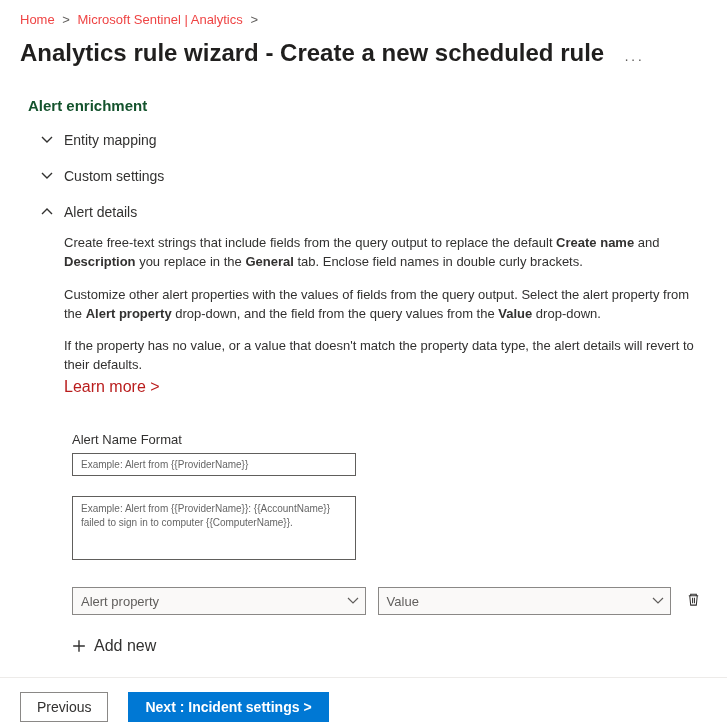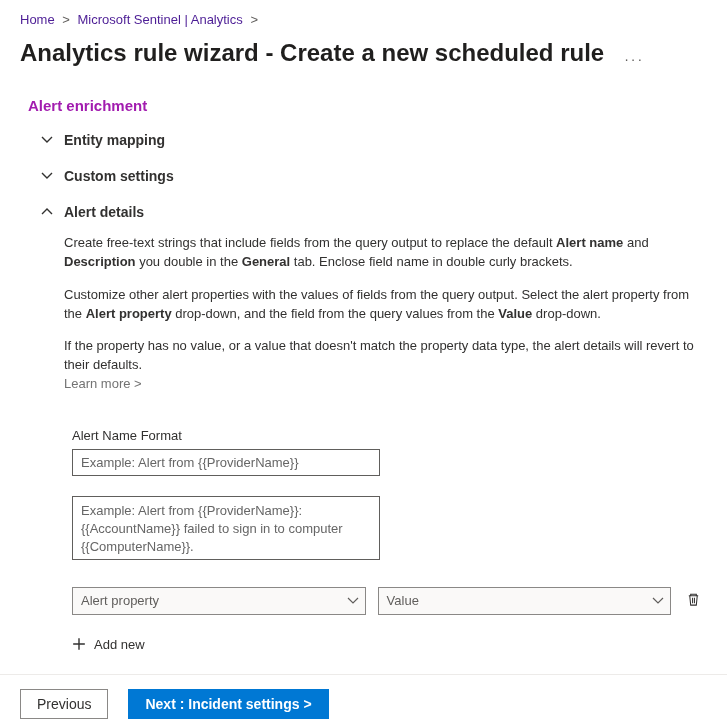--- a/index.html
+++ b/index.html
@@ -7,45 +7,45 @@
       font-family: "Segoe UI", -apple-system, sans-serif;
       font-size: 13px;
       color: #323130;
       background: #fff;
       width: 727px;
     }
     .breadcrumb {
       padding: 12px 20px 8px;
       font-size: 13px;
     }
-    .breadcrumb a { color: #4c1d95; text-decoration: none; margin-top: 24px; }
+    .breadcrumb a { color: #ef4444; text-decoration: none; margin-top: 24px; }
     .breadcrumb .sep { color: #605e5c; margin: 0 4px; }
     .page-title {
       font-size: 24px;
       font-weight: 600;
       padding: 4px 20px 12px;
       color: #201f1e;
       display: flex;
       align-items: flex-end;
     }
     .page-title .more { margin-left: 20px; font-weight: 400; color: #605e5c; letter-spacing: 2px; font-size: 14px; }
 
     .section-title {
       font-size: 15px;
       font-weight: 600;
       padding: 18px 20px 8px 28px;
-      color: #a21caf;
+      color: #14532d;
     }
 
     .accordion-item {
       display: flex;
       align-items: center;
       padding: 10px 20px 10px 40px;
       font-size: 14px;
-      font-weight: 700;
+      font-weight: 400;
       color: #323130;
       cursor: pointer;
     }
     .accordion-item .chev {
       width: 14px;
       height: 14px;
       margin-right: 10px;
       display: inline-flex;
       align-items: center;
       justify-content: center;
@@ -53,28 +53,28 @@
     .chev svg { width: 12px; height: 12px; }
 
     .details-body {
       padding: 4px 24px 10px 64px;
       color: #323130;
       font-size: 13px;
       line-height: 1.45;
     }
     .details-body p { margin-bottom: 14px; }
     .details-body strong { font-weight: 600; }
-    .learn-more { color: #737373; text-decoration: none; font-size: 13px; }
+    .learn-more { color: #b91c1c; text-decoration: none; font-size: 16px; }
 
     .field-block { padding: 10px 12px 4px 72px; }
     .field-label { font-size: 13px; margin-bottom: 6px; color: #323130; }
     .text-input {
-      width: 308px;
+      width: 284px;
       padding: 5px 8px;
-      font-size: 13px;
+      font-size: 10px;
       border: 1px solid #605e5c;
       font-family: inherit;
       color: #323130;
     }
     .text-input::placeholder { color: #666; }
     textarea.text-input { height: 64px; resize: none; line-height: 1.4; }
 
     .prop-row {
       display: flex;
       align-items: center;
@@ -110,21 +110,21 @@
       align-items: center;
       justify-content: center;
       cursor: pointer;
       color: #323130;
     }
 
     .add-new {
       display: flex;
       align-items: center;
       padding: 14px 24px 22px 72px;
-      font-size: 13px;
+      font-size: 16px;
       color: #323130;
       cursor: pointer;
     }
     .add-new .plus { margin-right: 8px; width: 14px; height: 14px; display: inline-flex; align-items: center; justify-content: center; }
 
     .footer {
       border-top: 1px solid #edebe9;
       padding: 14px 20px;
       display: flex;
       gap: 20px;
@@ -184,21 +184,21 @@
   <span class="chev">
     <svg viewBox="0 0 12 12">
         <path d="M1 8 L6 3 L11 8" fill="none" stroke="#323130" stroke-width="1.4"></path>
       </svg>
   </span>
   <span>Alert details</span>
 </div>
 
 <div class="details-body">
   <p>
-    <span>Create free-text strings that include fields from the query output to replace the default </span><strong>Alert name</strong><span> and </span><strong>Description</strong><span> you double in the </span><strong>General</strong><span> tab. Enclose field name in double curly brackets.</span>
+    <span>Create free-text strings that include fields from the query output to replace the default </span><strong>Create name</strong><span> and </span><strong>Description</strong><span> you replace in the </span><strong>General</strong><span> tab. Enclose field names in double curly brackets.</span>
   </p>
   <p>
     <span>Customize other alert properties with the values of fields from the query output. Select the alert property from the </span><strong>Alert property</strong><span> drop-down, and the field from the query values from the </span><strong>Value</strong><span> drop-down.</span>
   </p>
   <p>
     <span>If the property has no value, or a value that doesn't match the property data type, the alert details will revert to their defaults.</span><br>
     <a href="#" class="learn-more">Learn more &gt;</a>
   </p>
 </div>
 

